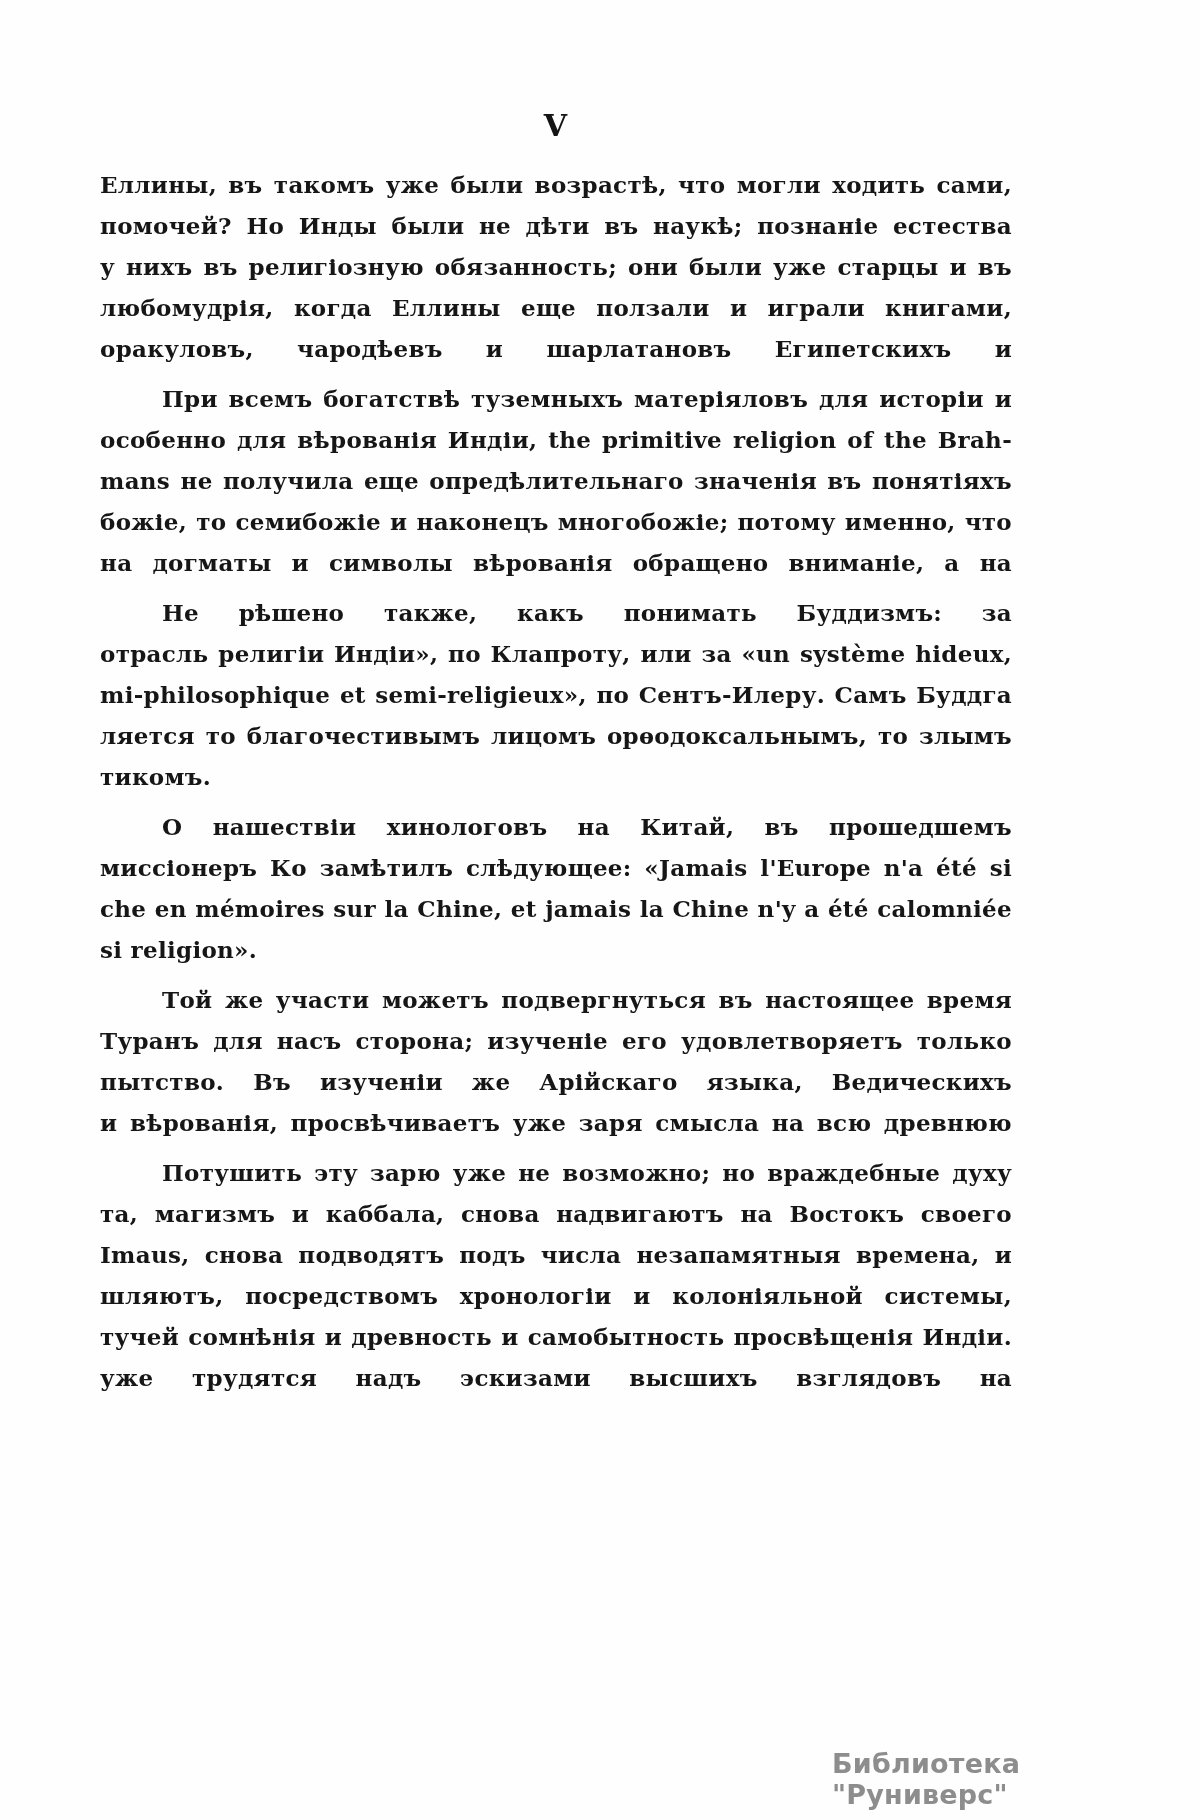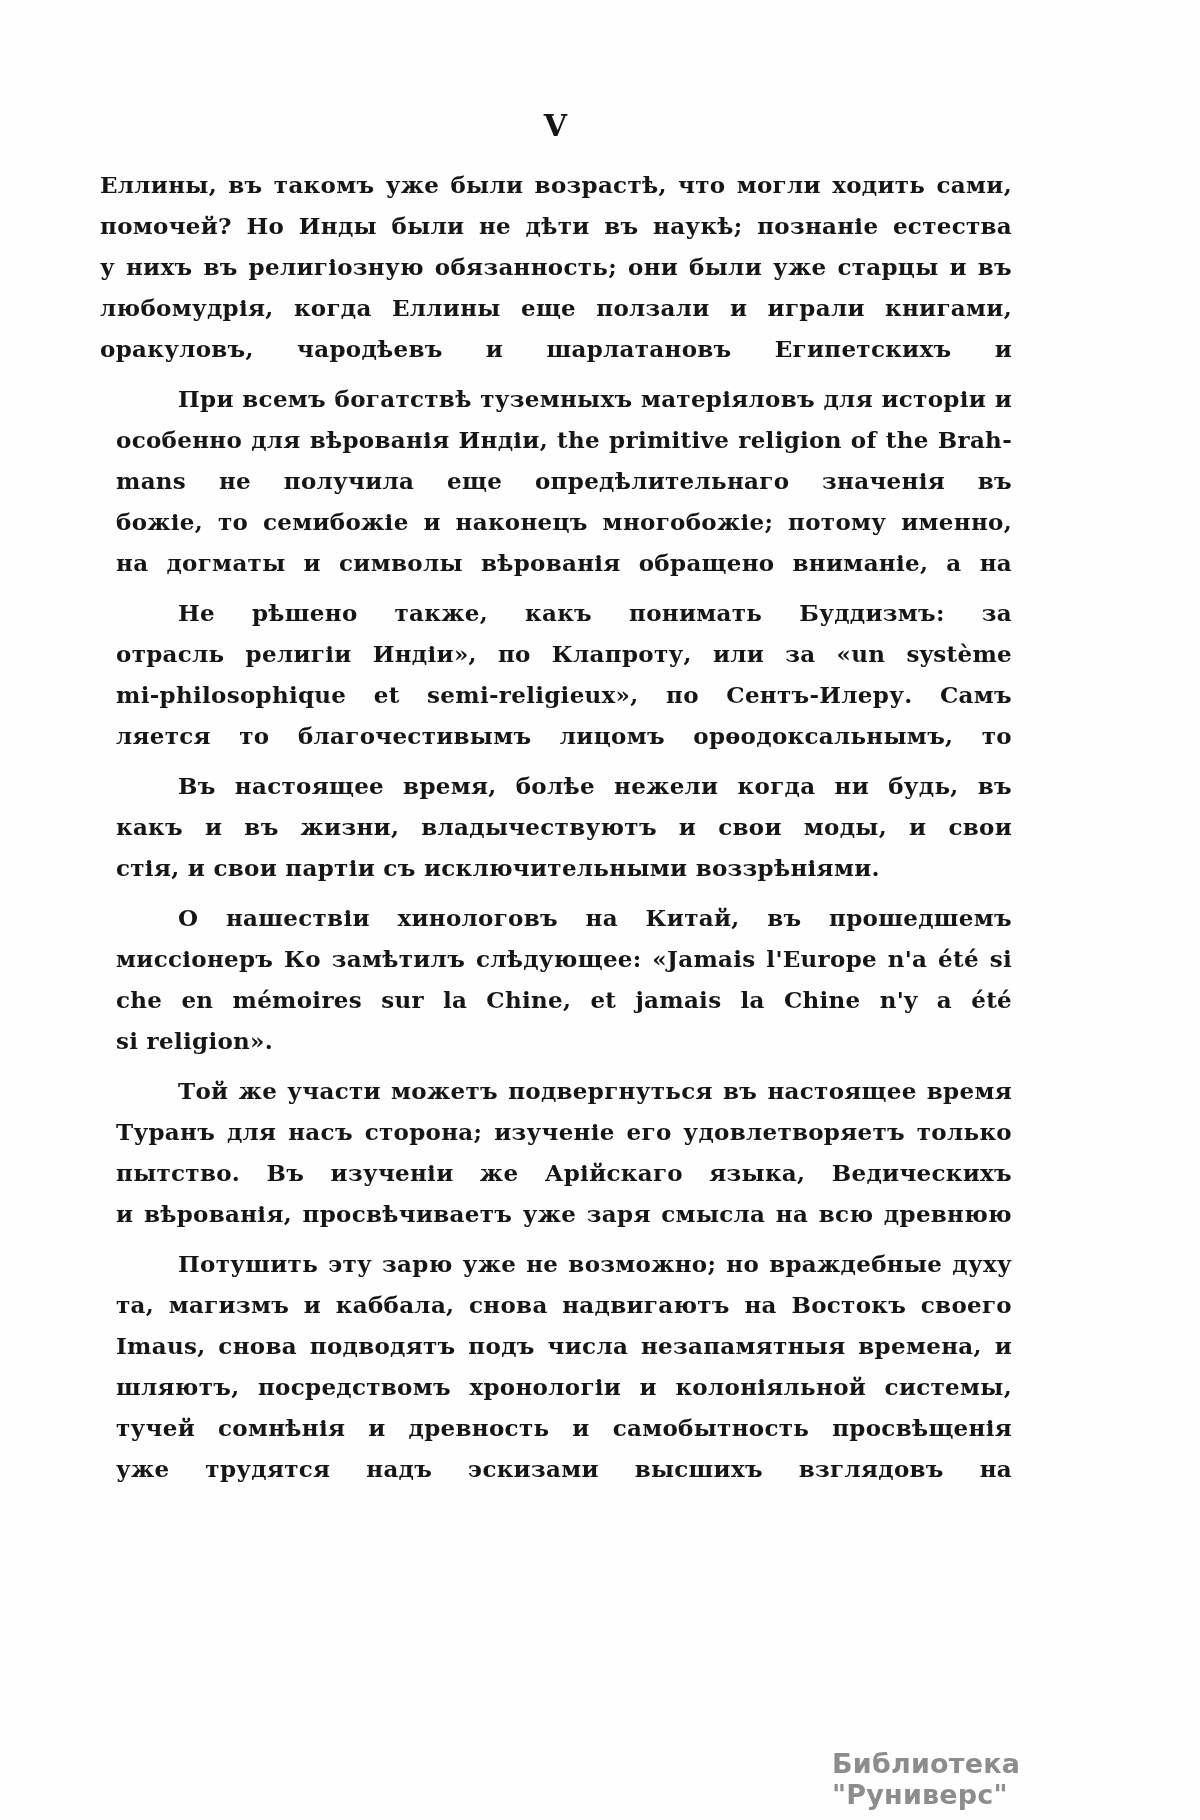--- a/index.html
+++ b/index.html
@@ -30,21 +30,21 @@
     position: absolute;
     top: 164px;
     left: 100px;
     width: 912px;
     color: #161616;
     font-size: 23px;
     font-weight: bold;
     letter-spacing: 0.3px;
   }
   .para { margin: 0; }
-  .para + .para { margin-top: 9px; margin-left: 16px; }
+  .para + .para { margin-top: 9px; }
   .line {
     line-height: 41px;
     height: 41px;
     text-align: justify;
     text-align-last: justify;
     white-space: normal;
     overflow: hidden;
   }
   .line.lastline { text-align-last: left; }
   .line.firstline { padding-left: 62px; }
@@ -78,25 +78,21 @@
         <div class="line">особенно для вѣрованія Индіи, the primitive religion of the Brah-</div>
         <div class="line">mans не получила еще опредѣлительнаго значенія въ понятіяхъ ин-</div>
         <div class="line">божіе, то семибожіе и наконецъ многобожіе; потому именно, что не</div>
         <div class="line">на догматы и символы вѣрованія обращено вниманіе, а на картину</div>
       </div>
       <div class="para">
         <div class="line firstline">Не рѣшено также, какъ понимать Буддизмъ: за «прекрасную ли</div>
         <div class="line">отрасль религіи Индіи», по Клапроту, или за «un système hideux, se-</div>
         <div class="line">mi-philosophique et semi-religieux», по Сентъ-Илеру. Самъ Буддга яв-</div>
         <div class="line">ляется то благочестивымъ лицомъ орѳодоксальнымъ, то злымъ ере-</div>
-      </div>
-      <div class="para">
-        <div class="line firstline">Въ настоящее время, болѣе нежели когда ни будь, въ наукѣ,</div>
-        <div class="line">какъ и въ жизни, владычествуютъ и свои моды, и свои пристра-</div>
-        <div class="line lastline">стія, и свои партіи съ исключительными воззрѣніями.</div>
+        <div class="line lastline">тикомъ.</div>
       </div>
       <div class="para">
         <div class="line firstline">О нашествіи хинологовъ на Китай, въ прошедшемъ столѣтіи,</div>
         <div class="line">миссіонеръ Ко замѣтилъ слѣдующее: «Jamais l'Europe n'a été si ri-</div>
         <div class="line">che en mémoires sur la Chine, et jamais la Chine n'y a été calomniée</div>
         <div class="line lastline">si religion».</div>
       </div>
       <div class="para">
         <div class="line firstline">Той же участи можетъ подвергнуться въ настоящее время Индія.</div>
         <div class="line">Туранъ для насъ сторона; изученіе его удовлетворяетъ только любо-</div>

